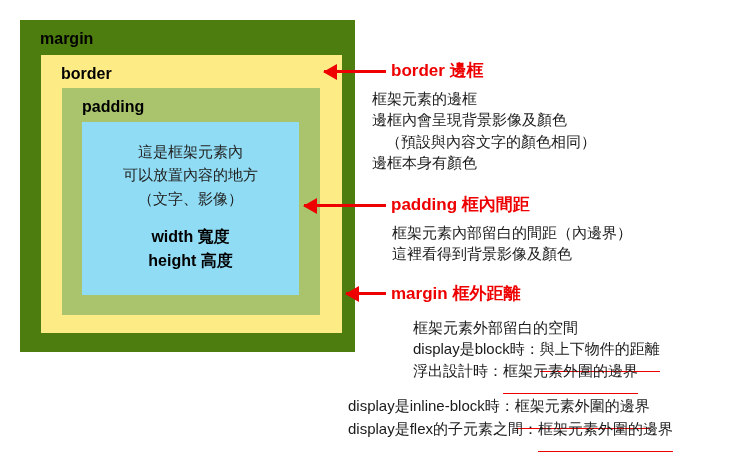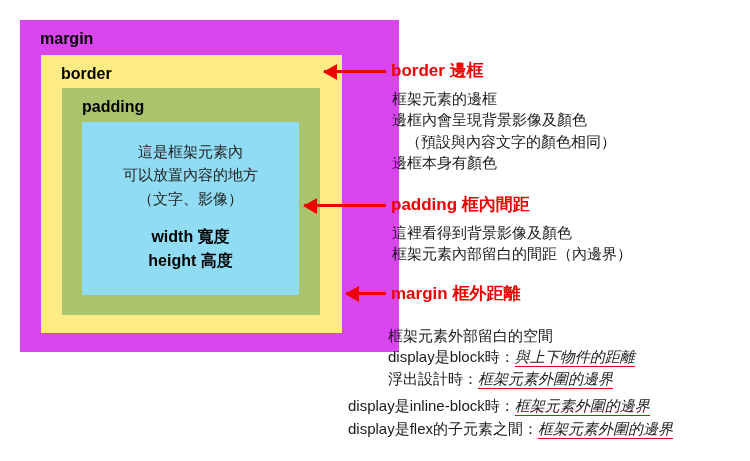--- a/index.html
+++ b/index.html
@@ -20,23 +20,23 @@
     inset: 0;
     width: 750px;
     height: 461px;
   }
 
   
   .box-margin {
     position: absolute;
     left: 20px;
     top: 20px;
-    width: 379px;
+    width: 335px;
     height: 332px;
-    background: #d946ef;
+    background: #4d7c0f;
     box-sizing: border-box;
   }
   .box-border {
     position: absolute;
     left: 21px;
     top: 35px;
     width: 301px;
     height: 278px;
     background: #fdeb86;
     box-sizing: border-box;
@@ -124,22 +124,21 @@
     position: absolute;
     font-size: 15px;
     color: #1a1a1a;
     line-height: 1.42;
     white-space: nowrap;
   }
   .ann-body .ln { display: block; }
   .ann-body .ln.indent { padding-left: 14px; }
   .ul {
     border-bottom: 1.5px solid #ee0000;
-    padding-bottom: 1px;
-    font-style: italic;
+    padding-bottom: 14px;
   }
 
   .ann-footer {
     position: absolute;
     font-size: 15px;
     color: #1a1a1a;
     line-height: 1.5;
     white-space: nowrap;
   }
   .ann-footer .ln { display: block; }
@@ -169,35 +168,35 @@
         </div>
       </div>
     </div>
   </div>
 
   <div class="arrow" style="left:324px; top:70px; width:62px;"></div>
   <div class="arrow" style="left:304px; top:204px; width:82px;"></div>
   <div class="arrow" style="left:346px; top:292px; width:40px;"></div>
 
   <div class="ann-heading" style="left:391px; top:62px;">border 邊框</div>
-  <div class="ann-body" style="left:392px; top:88px;">
+  <div class="ann-body" style="left:372px; top:88px;">
     <span class="ln">框架元素的邊框</span>
     <span class="ln">邊框內會呈現背景影像及顏色</span>
     <span class="ln indent">（預設與內容文字的顏色相同）</span>
     <span class="ln">邊框本身有顏色</span>
   </div>
 
   <div class="ann-heading" style="left:391px; top:196px;">padding 框內間距</div>
   <div class="ann-body" style="left:392px; top:222px;">
+    <span class="ln">框架元素內部留白的間距（內邊界）</span>
     <span class="ln">這裡看得到背景影像及顏色</span>
-    <span class="ln">框架元素內部留白的間距（內邊界）</span>
   </div>
 
   <div class="ann-heading" style="left:391px; top:285px;text-align:center;">margin 框外距離</div>
-  <div class="ann-body" style="left:388px; top:317px;margin-top:8px;">
+  <div class="ann-body" style="left:413px; top:317px;">
     <span class="ln">框架元素外部留白的空間</span>
     <span class="ln"><span>display是block時：</span><span class="ul">與上下物件的距離</span></span>
     <span class="ln"><span>浮出設計時：</span><span class="ul">框架元素外圍的邊界</span></span>
   </div>
 
   <div class="ann-footer" style="left:348px; top:395px;">
     <span class="ln"><span>display是inline-block時：</span><span class="ul">框架元素外圍的邊界</span></span>
     <span class="ln"><span>display是flex的子元素之間：</span><span class="ul">框架元素外圍的邊界</span></span>
   </div>
 

